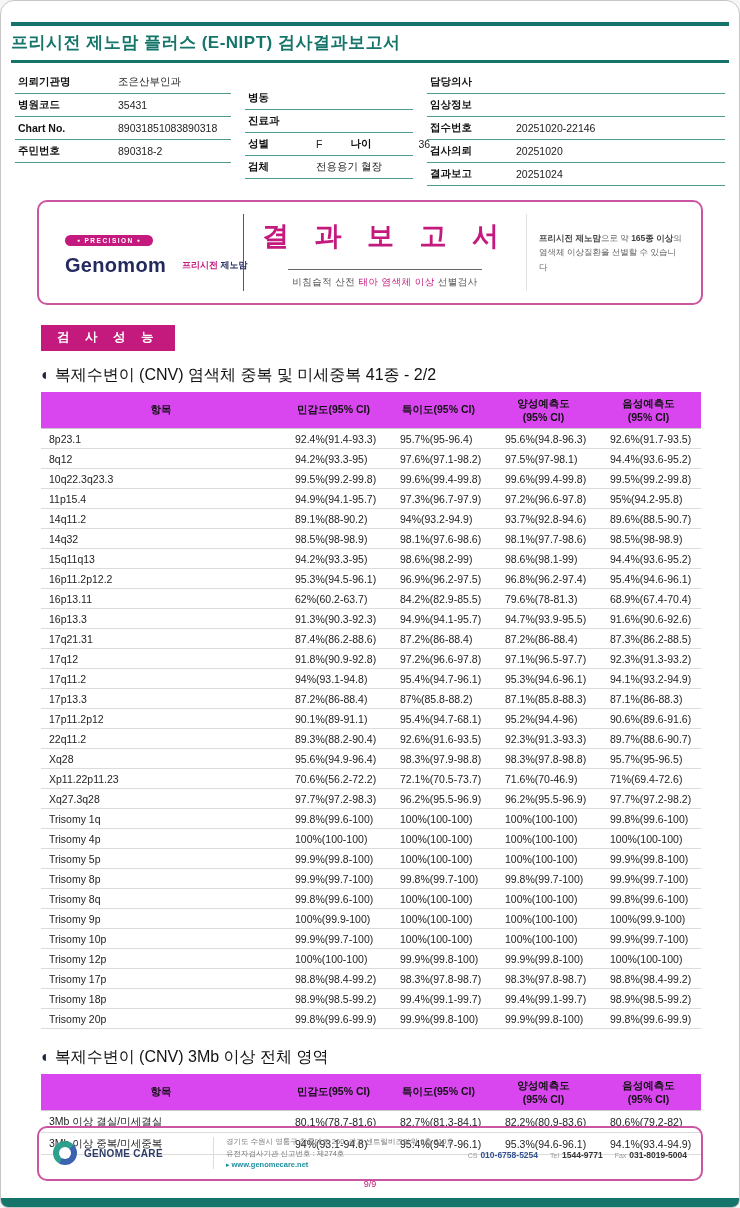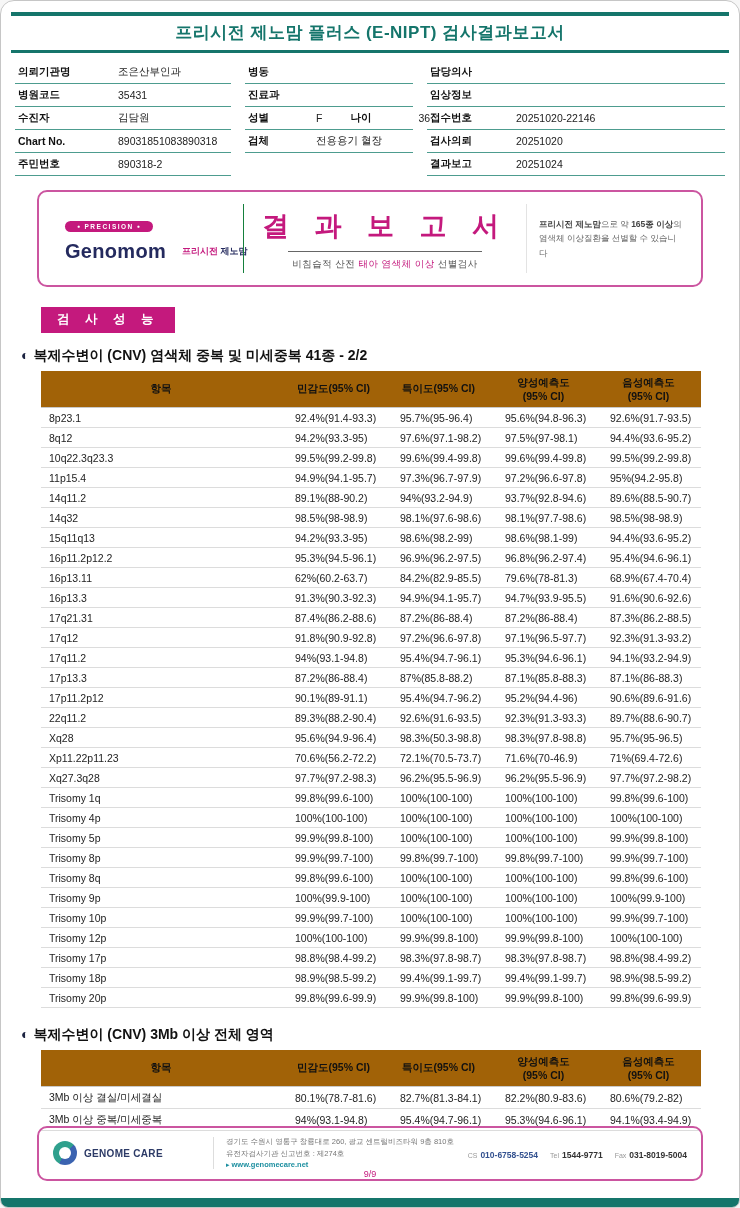--- a/index.html
+++ b/index.html
@@ -7,63 +7,63 @@
     --pink:#c4197d;
     --pink-border:#cb55a0;
     --navy:#242a5e;
   }
   *{margin:0;padding:0;box-sizing:border-box;}
   body{background:#f6f6f6;font-family:"Liberation Sans","DejaVu Sans",sans-serif;}
   .page{width:740px;height:1208px;margin:0 auto;background:#fff;border:1px solid #c6c6c6;
         border-radius:14px 14px 8px 8px;position:relative;overflow:hidden;}
 
   
-  .title-band{margin:11px 10px 0;border-top:4px solid var(--teal);border-bottom:3px solid var(--teal);
-              text-align:center;padding:5px 0 6px;}
+  .title-band{margin:21px 10px 0;border-top:4px solid var(--teal);border-bottom:3px solid var(--teal);
+              text-align:left;padding:5px 0 6px;}
   .title-band span{color:var(--teal);font-weight:bold;font-size:17px;letter-spacing:.5px;}
 
   
   .info{display:flex;margin:8px 14px 0;}
   .info-col{display:flex;flex-direction:column;}
   .col-left{width:216px;}
-  .col-mid{width:168px;margin-left:14px;}
+  .col-mid{width:168px;margin-left:14px;margin-top:16px;}
   .col-right{flex:1;margin-left:14px;}
   .info-row{display:flex;align-items:center;height:23px;border-bottom:1px solid #4d9c8f;padding:0 3px;gap:28px;}
   .lbl{font-weight:bold;font-size:10.5px;color:#111;flex-shrink:0;}
   .val{font-size:10.5px;color:#222;}
   .w72{width:72px;} .w58{width:58px;} .w40{width:40px;} .vw38{width:38px;}
 
   
   .result-box{margin:14px 36px 0;border:2px solid var(--pink-border);border-radius:10px;
               padding:12px 16px;display:flex;align-items:center;}
   .logo-block{width:188px;padding-left:10px;}
   .precision-pill{display:inline-block;background:var(--pink);color:#fff;font-size:6.5px;font-weight:bold;
                   letter-spacing:1.5px;padding:2px 9px;border-radius:8px;}
   .precision-pill::before,.precision-pill::after{content:"●";font-size:5px;vertical-align:1px;margin:0 3px;}
   .brand-line{margin-top:7px;display:flex;align-items:center;gap:16px;}
   .brand{font-size:20px;font-weight:800;color:var(--navy);letter-spacing:.3px;}
   .brand-kr{font-size:9px;font-weight:bold;white-space:nowrap;}
   .center-block{flex:1;text-align:center;border-left:1px solid #15803d;border-right:1px solid #e3e3e3;
                 padding:4px 18px 2px;}
   .report-title{color:var(--pink);font-size:27px;font-weight:800;letter-spacing:9px;white-space:nowrap;}
-  .report-sub{display:inline-block;border-top:1px solid #666;margin-top:7px;padding:6px 4px 0;
+  .report-sub{display:inline-block;border-top:1px solid #666;margin-top:15px;padding:6px 4px 0;
               font-size:9.5px;color:#555;letter-spacing:.5px;}
   .right-block{width:172px;padding:0 2px 0 12px;font-size:8.5px;color:#666;line-height:1.7;}
   .pink{color:var(--pink);} .bold{font-weight:bold;color:#444;} .navy{color:var(--navy);}
 
   
   .section-head{margin:20px 40px 0;}
   .section-head span{display:inline-block;background:var(--pink);color:#fff;font-weight:bold;
                      font-size:12.5px;letter-spacing:6px;padding:4px 16px 5px;}
-  .caption{margin:14px 20px 0;font-size:14px;font-weight:bold;color:#111;}
+  .caption{margin:14px 40px 0;font-size:16px;font-weight:normal;color:#111;}
   .caption .bullet{color:#1c2340;margin-right:4px;}
 
   
   table.perf{width:660px;margin:6px 40px 0;border-collapse:collapse;table-layout:fixed;}
-  .perf th{background:#a16207;font-size:10.5px;font-weight:bold;color:#111;padding:5px 16px;
+  .perf th{background:#d946ef;font-size:10.5px;font-weight:bold;color:#111;padding:5px 16px;
            border-bottom:1px solid #c9c9c9;text-align:center;}
   .perf th:first-child{width:240px;}
   .perf td{font-size:10.5px;color:#222;padding:3.5px 2px 3.5px 14px;border-bottom:1px solid #dcdcdc;
            text-align:left;white-space:nowrap;overflow:hidden;}
   .perf td:first-child{padding-left:8px;}
   .t2{margin-top:6px;}
 
   
   .footer-box{position:absolute;left:36px;right:36px;bottom:26px;border:2px solid var(--pink-border);
               border-radius:10px;padding:8px 14px;display:flex;align-items:center;gap:12px;}
@@ -74,45 +74,41 @@
   .brand-name{font-size:10px;font-weight:800;color:#2c3a66;letter-spacing:.3px;white-space:nowrap;}
   .footer-divider{width:1px;height:32px;background:#ddd;}
   .footer-addr{flex:1;font-size:7.5px;color:#777;line-height:1.55;}
   .footer-site{color:#1d8fa0;font-weight:bold;text-decoration:none;}
   .site-arrow{color:#1d8fa0;margin-right:2px;font-size:7px;}
   .footer-contacts{display:flex;gap:12px;align-items:baseline;white-space:nowrap;}
   .c-lbl{font-size:7px;color:#999;margin-right:3px;}
   .c-val{font-size:8.5px;font-weight:bold;color:#333;}
   .cs .c-val{color:#33518f;}
 
-  .page-num{position:absolute;bottom:28px;left:0;right:0;text-align:center;color:var(--pink);font-size:9px;}
+  .page-num{position:absolute;bottom:18px;left:0;right:0;text-align:center;color:var(--pink);font-size:9px;}
   .bottom-bar{position:absolute;bottom:0;left:0;right:0;height:9px;background:var(--teal);}
 </style>
 </head>
 <body>
 
 <div class="page">
 
   <div class="title-band">
     <span>프리시전 제노맘 플러스 (E-NIPT) 검사결과보고서</span>
   </div>
 
   <div class="info">
     <div class="info-col col-left">
       <div class="info-row">
         <span class="lbl w72">의뢰기관명</span>
         <span class="val">조은산부인과</span>
       </div>
       <div class="info-row">
         <span class="lbl w72">병원코드</span>
         <span class="val">35431</span>
-      </div>
-      <div class="info-row">
-        <span class="lbl w72">수진자</span>
-        <span class="val">김담원</span>
       </div>
       <div class="info-row">
         <span class="lbl w72">Chart No.</span>
         <span class="val">89031851083890318</span>
       </div>
       <div class="info-row">
         <span class="lbl w72">주민번호</span>
         <span class="val">890318-2</span>
       </div>
     </div>
@@ -294,35 +290,35 @@
         <tr>
           <td>17p13.3</td>
           <td>87.2%(86-88.4)</td>
           <td>87%(85.8-88.2)</td>
           <td>87.1%(85.8-88.3)</td>
           <td>87.1%(86-88.3)</td>
         </tr>
         <tr>
           <td>17p11.2p12</td>
           <td>90.1%(89-91.1)</td>
-          <td>95.4%(94.7-96.2)</td>
+          <td>95.4%(94.7-68.1)</td>
           <td>95.2%(94.4-96)</td>
           <td>90.6%(89.6-91.6)</td>
         </tr>
         <tr>
           <td>22q11.2</td>
           <td>89.3%(88.2-90.4)</td>
           <td>92.6%(91.6-93.5)</td>
           <td>92.3%(91.3-93.3)</td>
           <td>89.7%(88.6-90.7)</td>
         </tr>
         <tr>
           <td>Xq28</td>
           <td>95.6%(94.9-96.4)</td>
-          <td>98.3%(50.3-98.8)</td>
+          <td>98.3%(97.9-98.8)</td>
           <td>98.3%(97.8-98.8)</td>
           <td>95.7%(95-96.5)</td>
         </tr>
         <tr>
           <td>Xp11.22p11.23</td>
           <td>70.6%(56.2-72.2)</td>
           <td>72.1%(70.5-73.7)</td>
           <td>71.6%(70-46.9)</td>
           <td>71%(69.4-72.6)</td>
         </tr>

